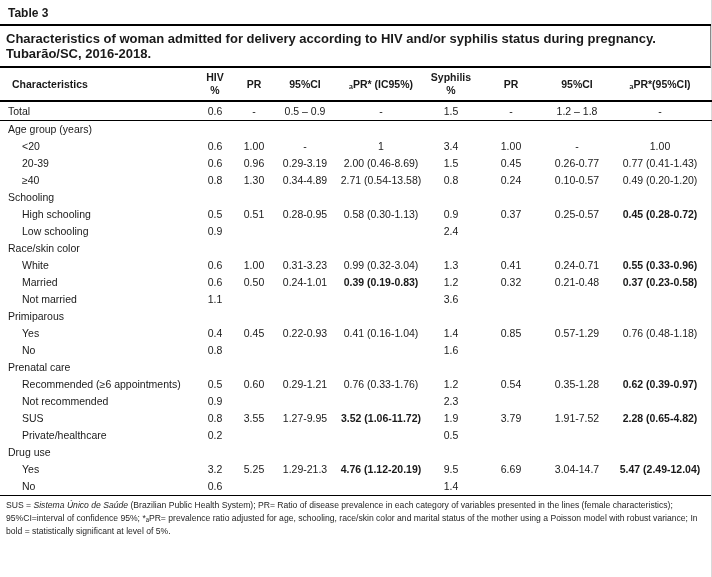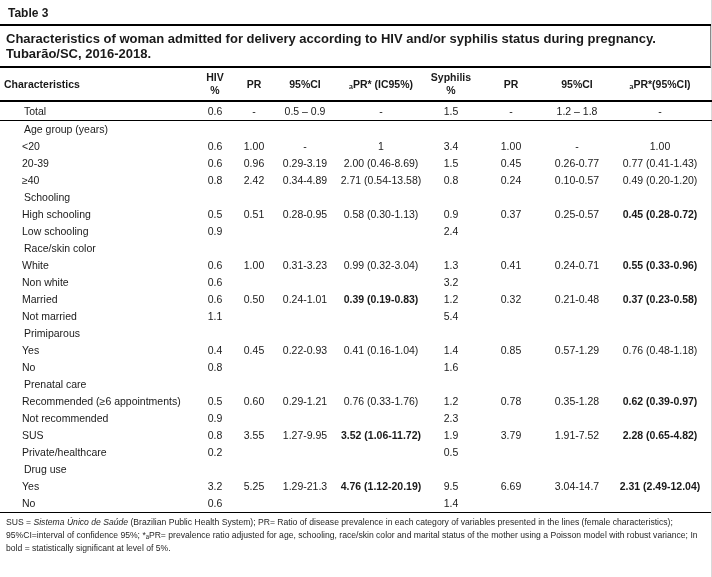--- a/index.html
+++ b/index.html
@@ -27,26 +27,26 @@
   }
   table{
     width:712px;border-collapse:collapse;table-layout:fixed;
     font-size:10.5px;color:#1a1a1a;
   }
   thead td{
     font-weight:700;text-align:center;vertical-align:middle;
     padding:3px 0 3px 0;line-height:13px;
     border-bottom:2.5px solid #000;
   }
-  thead td.lblh{text-align:left;padding-left:4px;}
+  thead td.lblh{text-align:left;padding-left:12px;}
   tbody td{
     height:17px;line-height:17px;padding:0;
     text-align:center;white-space:nowrap;overflow:hidden;
   }
-  tbody td.lbl{text-align:left;padding-left:24px;}
+  tbody td.lbl{text-align:left;padding-left:8px;}
   tbody td.lbl.ind{padding-left:22px;margin-left:9px;}
   tbody tr.total td{border-bottom:1.5px solid #000;height:18px;line-height:18px;}
   td.b{font-weight:700;}
   .footnote{
     border-top:1.5px solid #000;
     font-size:8.6px;line-height:1.5;
     padding:3px 6px 8px 6px;
     color:#1f1f1f;
   }
   .footnote .it{font-style:italic;}
@@ -132,21 +132,21 @@
           <td>0.29-3.19</td>
           <td>2.00 (0.46-8.69)</td>
           <td>1.5</td>
           <td>0.45</td>
           <td>0.26-0.77</td>
           <td>0.77 (0.41-1.43)</td>
         </tr>
         <tr>
           <td class="lbl ind">≥40</td>
           <td>0.8</td>
-          <td>2.42</td>
+          <td>1.30</td>
           <td>0.34-4.89</td>
           <td>2.71 (0.54-13.58)</td>
           <td>0.8</td>
           <td>0.24</td>
           <td>0.10-0.57</td>
           <td>0.49 (0.20-1.20)</td>
         </tr>
         <tr>
           <td class="lbl">Schooling</td>
           <td></td>
@@ -196,48 +196,37 @@
           <td>0.6</td>
           <td>1.00</td>
           <td>0.31-3.23</td>
           <td>0.99 (0.32-3.04)</td>
           <td>1.3</td>
           <td>0.41</td>
           <td>0.24-0.71</td>
           <td class="b">0.55 (0.33-0.96)</td>
         </tr>
         <tr>
-          <td class="lbl ind">Non white</td>
-          <td>0.6</td>
-          <td></td>
-          <td></td>
-          <td></td>
-          <td>3.2</td>
-          <td></td>
-          <td></td>
-          <td></td>
-        </tr>
-        <tr>
           <td class="lbl ind">Married</td>
           <td>0.6</td>
           <td>0.50</td>
           <td>0.24-1.01</td>
           <td class="b">0.39 (0.19-0.83)</td>
           <td>1.2</td>
           <td>0.32</td>
           <td>0.21-0.48</td>
           <td class="b">0.37 (0.23-0.58)</td>
         </tr>
         <tr>
           <td class="lbl ind">Not married</td>
           <td>1.1</td>
           <td></td>
           <td></td>
           <td></td>
-          <td>5.4</td>
+          <td>3.6</td>
           <td></td>
           <td></td>
           <td></td>
         </tr>
         <tr>
           <td class="lbl">Primiparous</td>
           <td></td>
           <td></td>
           <td></td>
           <td></td>
@@ -279,21 +268,21 @@
           <td></td>
           <td></td>
         </tr>
         <tr>
           <td class="lbl ind">Recommended (≥6 appointments)</td>
           <td>0.5</td>
           <td>0.60</td>
           <td>0.29-1.21</td>
           <td>0.76 (0.33-1.76)</td>
           <td>1.2</td>
-          <td>0.78</td>
+          <td>0.54</td>
           <td>0.35-1.28</td>
           <td class="b">0.62 (0.39-0.97)</td>
         </tr>
         <tr>
           <td class="lbl ind">Not recommended</td>
           <td>0.9</td>
           <td></td>
           <td></td>
           <td></td>
           <td>2.3</td>
@@ -336,21 +325,21 @@
         </tr>
         <tr>
           <td class="lbl ind">Yes</td>
           <td>3.2</td>
           <td>5.25</td>
           <td>1.29-21.3</td>
           <td class="b">4.76 (1.12-20.19)</td>
           <td>9.5</td>
           <td>6.69</td>
           <td>3.04-14.7</td>
-          <td class="b">2.31 (2.49-12.04)</td>
+          <td class="b">5.47 (2.49-12.04)</td>
         </tr>
         <tr>
           <td class="lbl ind">No</td>
           <td>0.6</td>
           <td></td>
           <td></td>
           <td></td>
           <td>1.4</td>
           <td></td>
           <td></td>

